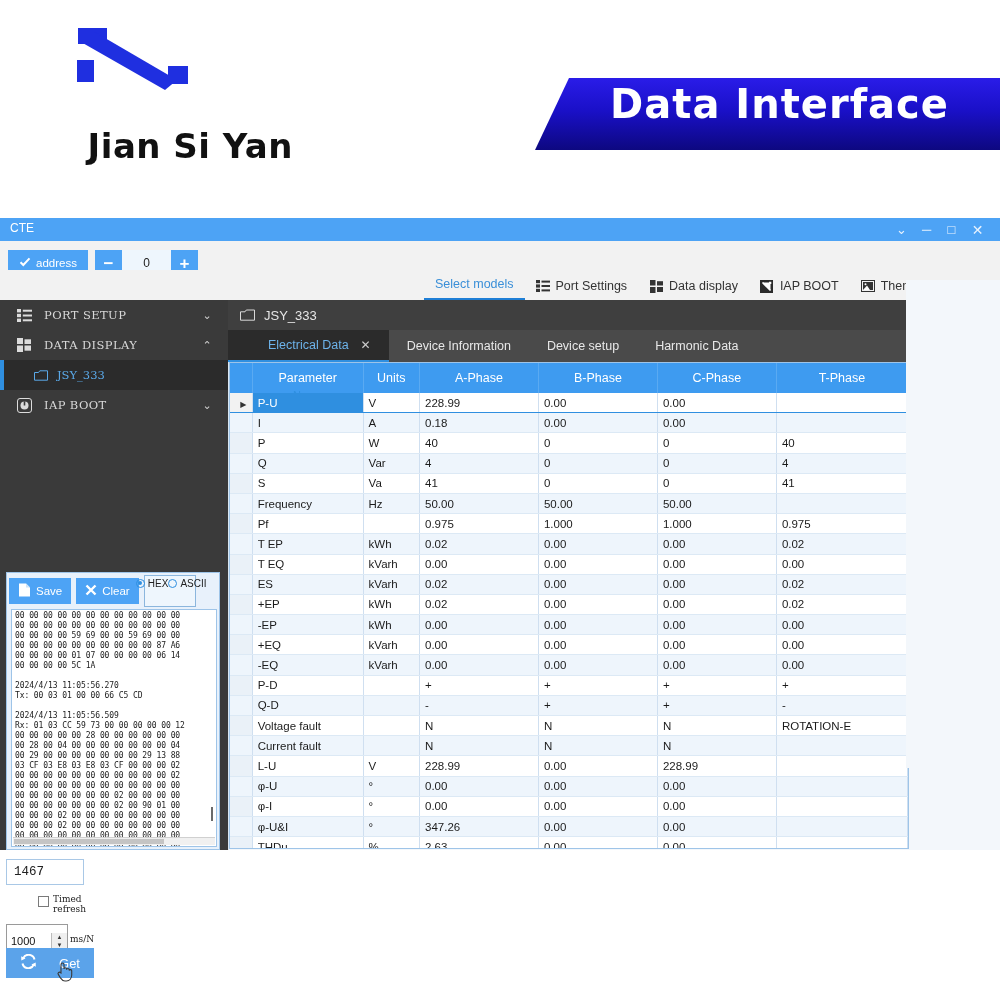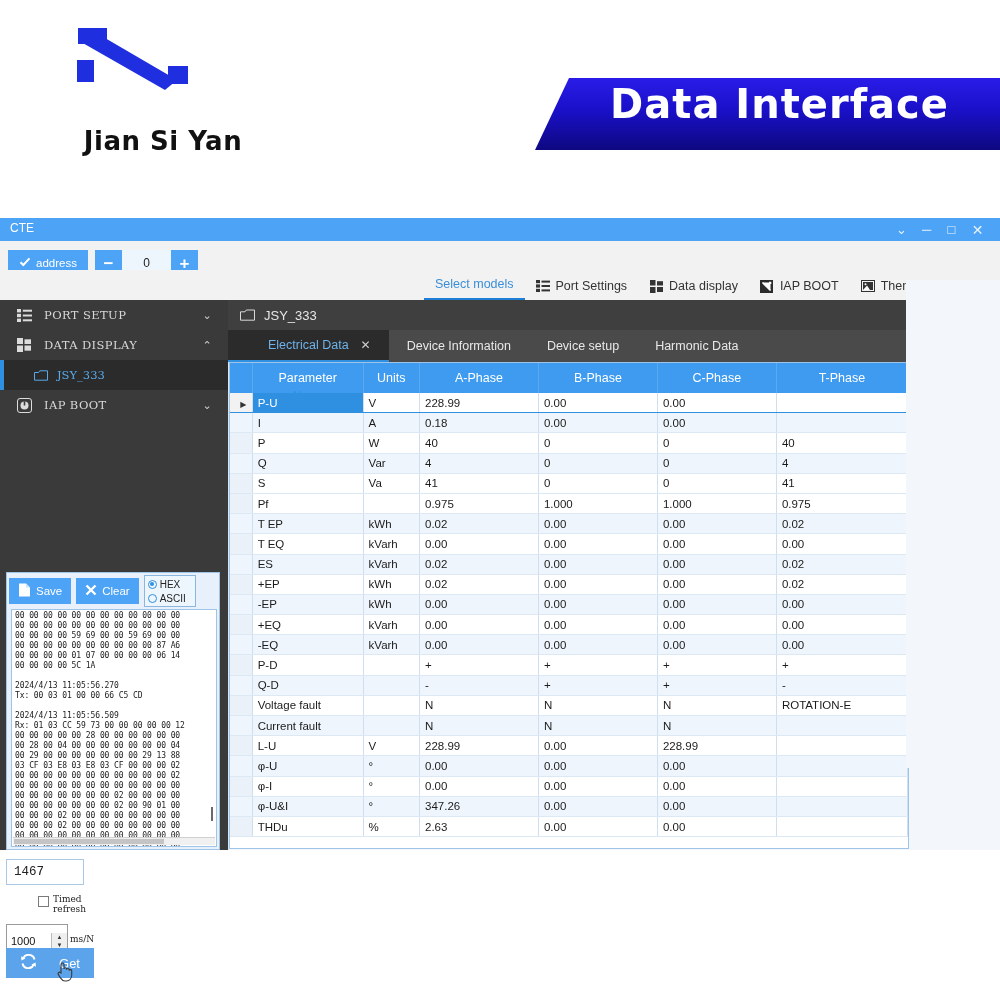--- a/index.html
+++ b/index.html
@@ -7,22 +7,22 @@
     width:1000px;height:1000px;background:#ffffff;overflow:hidden;
     font-family:"Liberation Sans", sans-serif;
     -webkit-font-smoothing:antialiased;
   }
 
   
   #page-header{position:absolute;left:0;top:0;width:1000px;height:212px;background:#fff;}
   #logo-block{position:absolute;left:33px;top:28px;width:260px;height:120px;}
   #logo-mark{position:absolute;left:40px;top:0;width:130px;height:62px;}
   #logo-word{position:absolute;left:0px;top:98px;width:260px;
-    font-family:"DejaVu Sans", sans-serif;font-weight:700;font-size:26px;
-    letter-spacing:.5px;color:#111;text-align:center;}
+    font-family:"DejaVu Sans", sans-serif;font-weight:700;font-size:34px;
+    letter-spacing:.5px;color:#111;text-align:right;}
   #banner{position:absolute;left:535px;top:78px;width:465px;height:72px;
     background:linear-gradient(180deg,#2a1ce8 0%,#1a10c8 45%,#0d0880 100%);
     clip-path:polygon(34px 0,465px 0,465px 72px,0 72px);}
   #banner-text{position:absolute;left:0;top:0;width:465px;height:52px;
     display:flex;align-items:center;justify-content:center;
     color:#ffffff;font-family:"DejaVu Sans", sans-serif;font-weight:700;
     font-size:40px;letter-spacing:1px;padding-left:24px;box-sizing:border-box;}
 
   
   #app-window{position:absolute;left:0;top:218px;width:1000px;height:632px;background:#f0f0f0;}
@@ -68,21 +68,21 @@
     color:#5aa9e8;font-family:"DejaVu Serif",serif;font-size:11.5px;cursor:pointer;}
   #side-jsy .sico{width:14px;margin-left:30px;margin-right:9px;display:inline-flex;}
 
   
   #log-panel{position:absolute;left:6px;top:272px;width:214px;height:278px;
     background:#e8f1fb;border:1px solid #9ec4e8;box-sizing:border-box;}
   #log-tools{position:absolute;left:2px;top:2px;width:208px;height:32px;display:flex;align-items:center;gap:5px;}
   .log-btn{height:26px;background:#4da3f5;color:#fff;font-size:11.5px;display:flex;align-items:center;
     justify-content:center;gap:5px;cursor:pointer;padding:0 9px;}
   #radio-box{width:52px;height:32px;border:1px solid #8bb6dd;background:#eef6fd;box-sizing:border-box;
-    display:flex;flex-direction:column;justify-content:center;padding-left:3px;}
+    display:flex;flex-direction:row;justify-content:center;padding-left:3px;}
   .radio-line{display:flex;align-items:center;gap:3px;font-size:10px;color:#222;height:14px;cursor:pointer;}
   .radio-dot{width:9px;height:9px;border:1.5px solid #2f8fe0;border-radius:50%;box-sizing:border-box;
     display:inline-block;position:relative;}
   .radio-dot.on::after{content:"";position:absolute;left:1.5px;top:1.5px;width:4px;height:4px;
     border-radius:50%;background:#2f8fe0;}
   #log-text-wrap{position:absolute;left:4px;top:36px;width:206px;height:238px;background:#ffffff;
     border:1px solid #9ec4e8;box-sizing:border-box;overflow:hidden;}
   #log-text{position:absolute;left:3px;top:1px;width:186px;
     font-family:"DejaVu Sans Mono", monospace;font-size:8px;line-height:10px;color:#1a1a1a;
     white-space:pre;letter-spacing:-0.1px;}
@@ -449,20 +449,29 @@
             </tr>
             <tr>
               <td class="rowmark"></td>
               <td class="c-param">S</td>
               <td class="c-units">Va</td>
               <td class="c-a">41</td>
               <td class="c-b">0</td>
               <td class="c-c">0</td>
               <td class="c-t">41</td>
             </tr>
+            <tr class="alt">
+              <td class="rowmark"></td>
+              <td class="c-param">Frequency</td>
+              <td class="c-units">Hz</td>
+              <td class="c-a">50.00</td>
+              <td class="c-b">50.00</td>
+              <td class="c-c">50.00</td>
+              <td class="c-t"></td>
+            </tr>
             <tr>
               <td class="rowmark"></td>
               <td class="c-param">Pf</td>
               <td class="c-units"></td>
               <td class="c-a">0.975</td>
               <td class="c-b">1.000</td>
               <td class="c-c">1.000</td>
               <td class="c-t">0.975</td>
             </tr>
             <tr class="alt">

